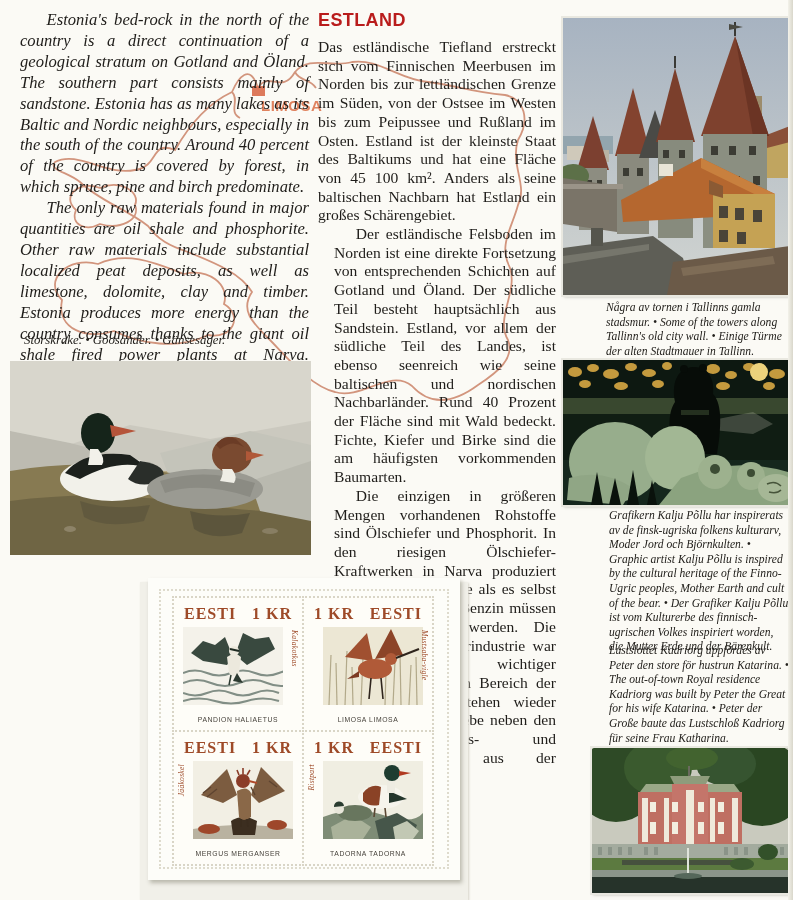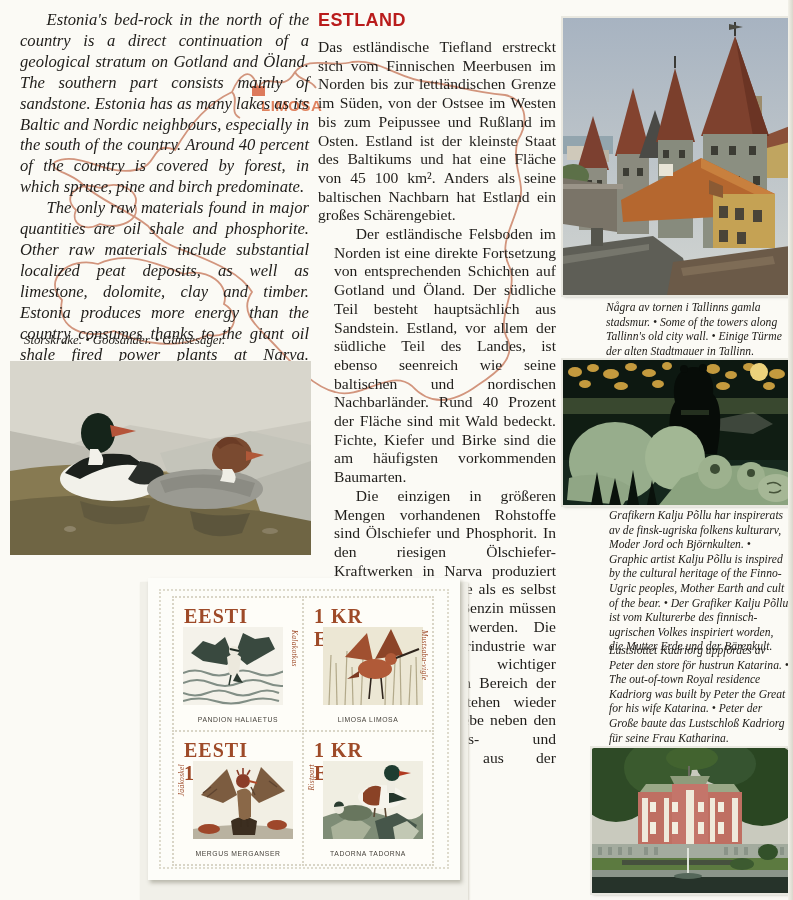--- a/index.html
+++ b/index.html
@@ -36,22 +36,22 @@
   
   .sheet-backing{left:140px;top:582px;width:328px;height:318px;background:#f1f0e9;
                  box-shadow:1px 1px 2px #d6d4c9;}
   .sheet{left:148px;top:578px;width:312px;height:302px;background:#fdfdf9;
          box-shadow:2px 3px 4px rgba(120,118,100,.45);}
   .sheet-perf{position:absolute;inset:11px;border:2px dotted #dedbcd;pointer-events:none;}
   .stamp-grid{position:absolute;left:26px;top:20px;width:260px;height:268px;
               display:grid;grid-template-columns:128px 128px;grid-template-rows:132px 132px;gap:2px;}
   .stamp{position:relative;background:#fefdf8;outline:2px dotted #d9d5c6;outline-offset:0px;}
   .stamp-head{display:flex;justify-content:space-between;align-items:baseline;
-              padding:7px 10px 0 10px;font-weight:700;font-size:20px;letter-spacing:1px;
-              font-family:"Liberation Serif",serif;flex-direction:column;}
+              padding:7px 10px 0 10px;font-weight:700;font-size:16px;letter-spacing:1px;
+              font-family:"Liberation Serif",serif;}
   .stamp-img{position:absolute;top:29px;}
   .st-left .stamp-img{left:9px;}
   .st-right .stamp-img{left:19px;}
   .stamp-species{position:absolute;left:0;right:0;bottom:7px;text-align:center;
                  font-size:6.8px;letter-spacing:.6px;color:#45413a;font-family:"Liberation Sans",sans-serif;}
   .stamp-vert{position:absolute;top:32px;font-size:7.5px;font-style:italic;letter-spacing:.3px;}
   .vert-right{right:3px;writing-mode:vertical-rl;}
   .vert-left{left:3px;writing-mode:vertical-rl;transform:rotate(180deg);}
 
   .page-edge{left:788px;top:0;width:5px;height:900px;

